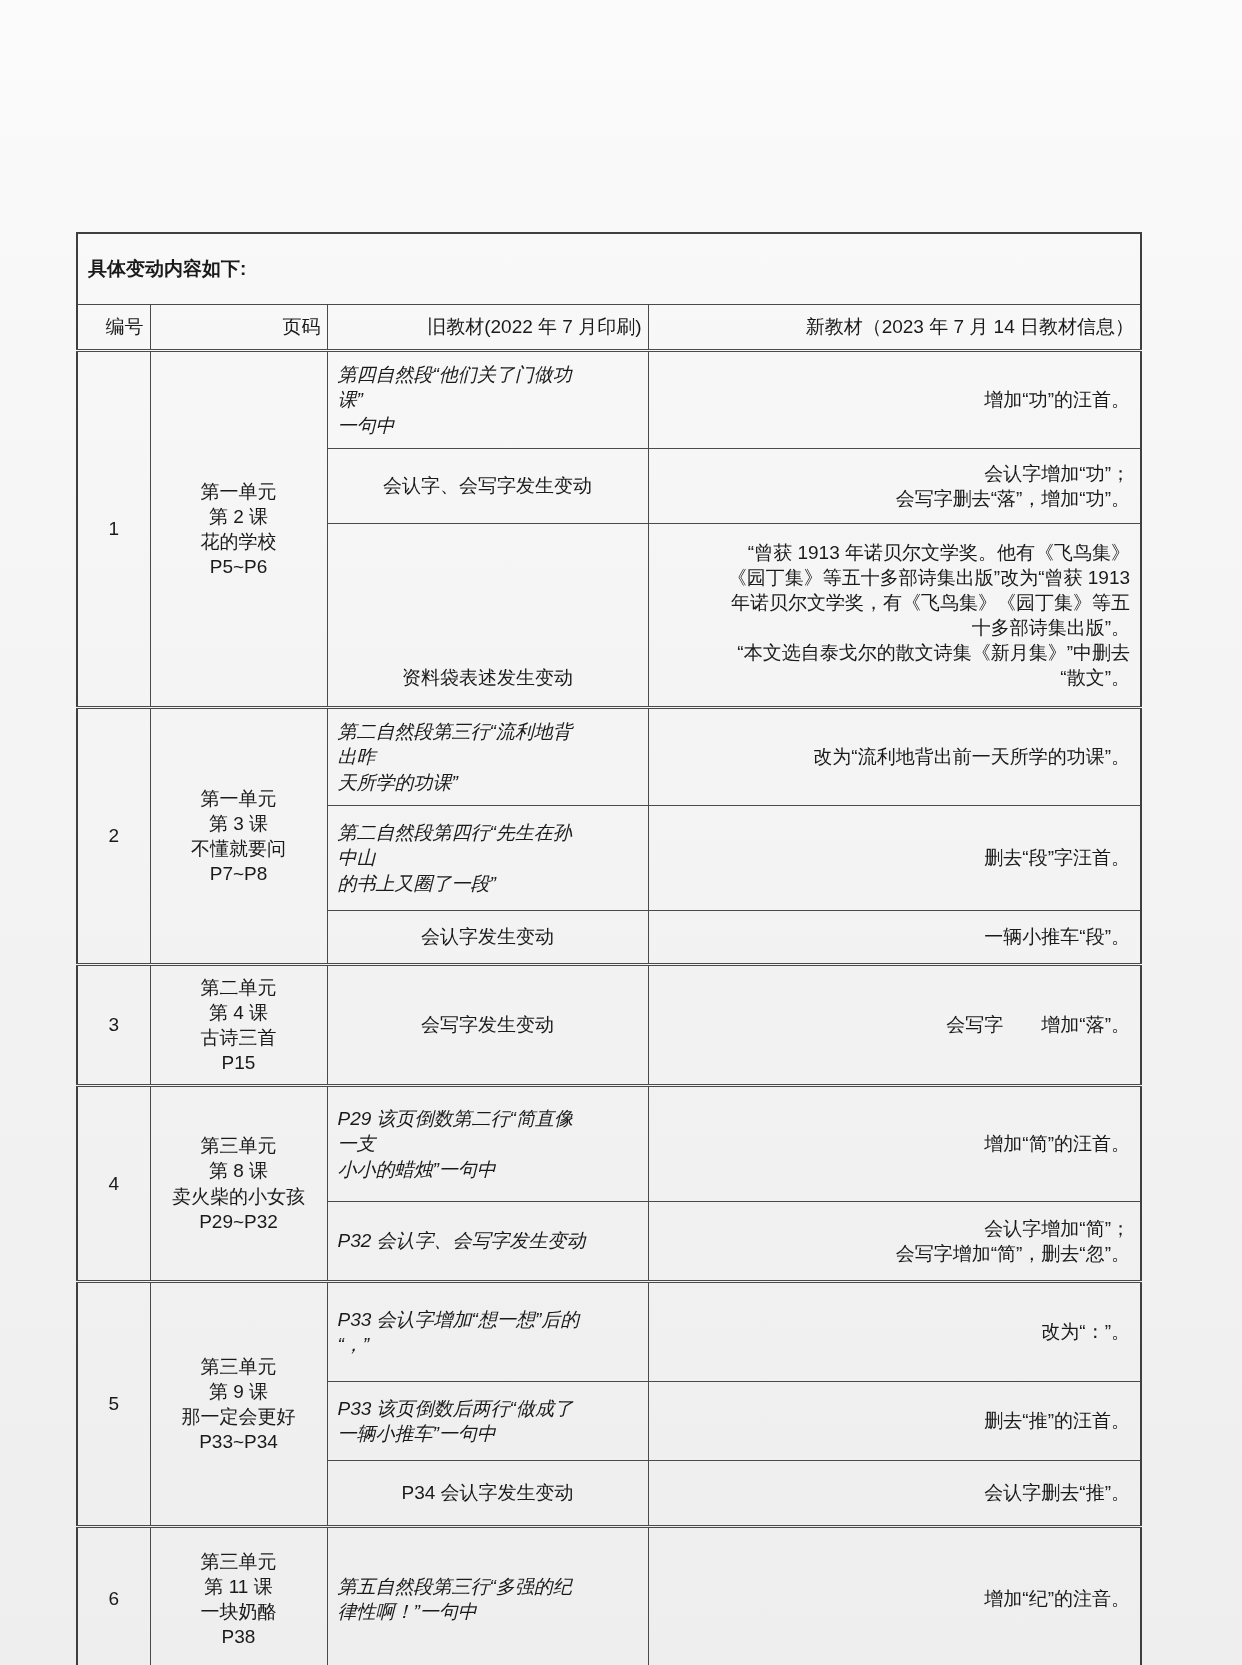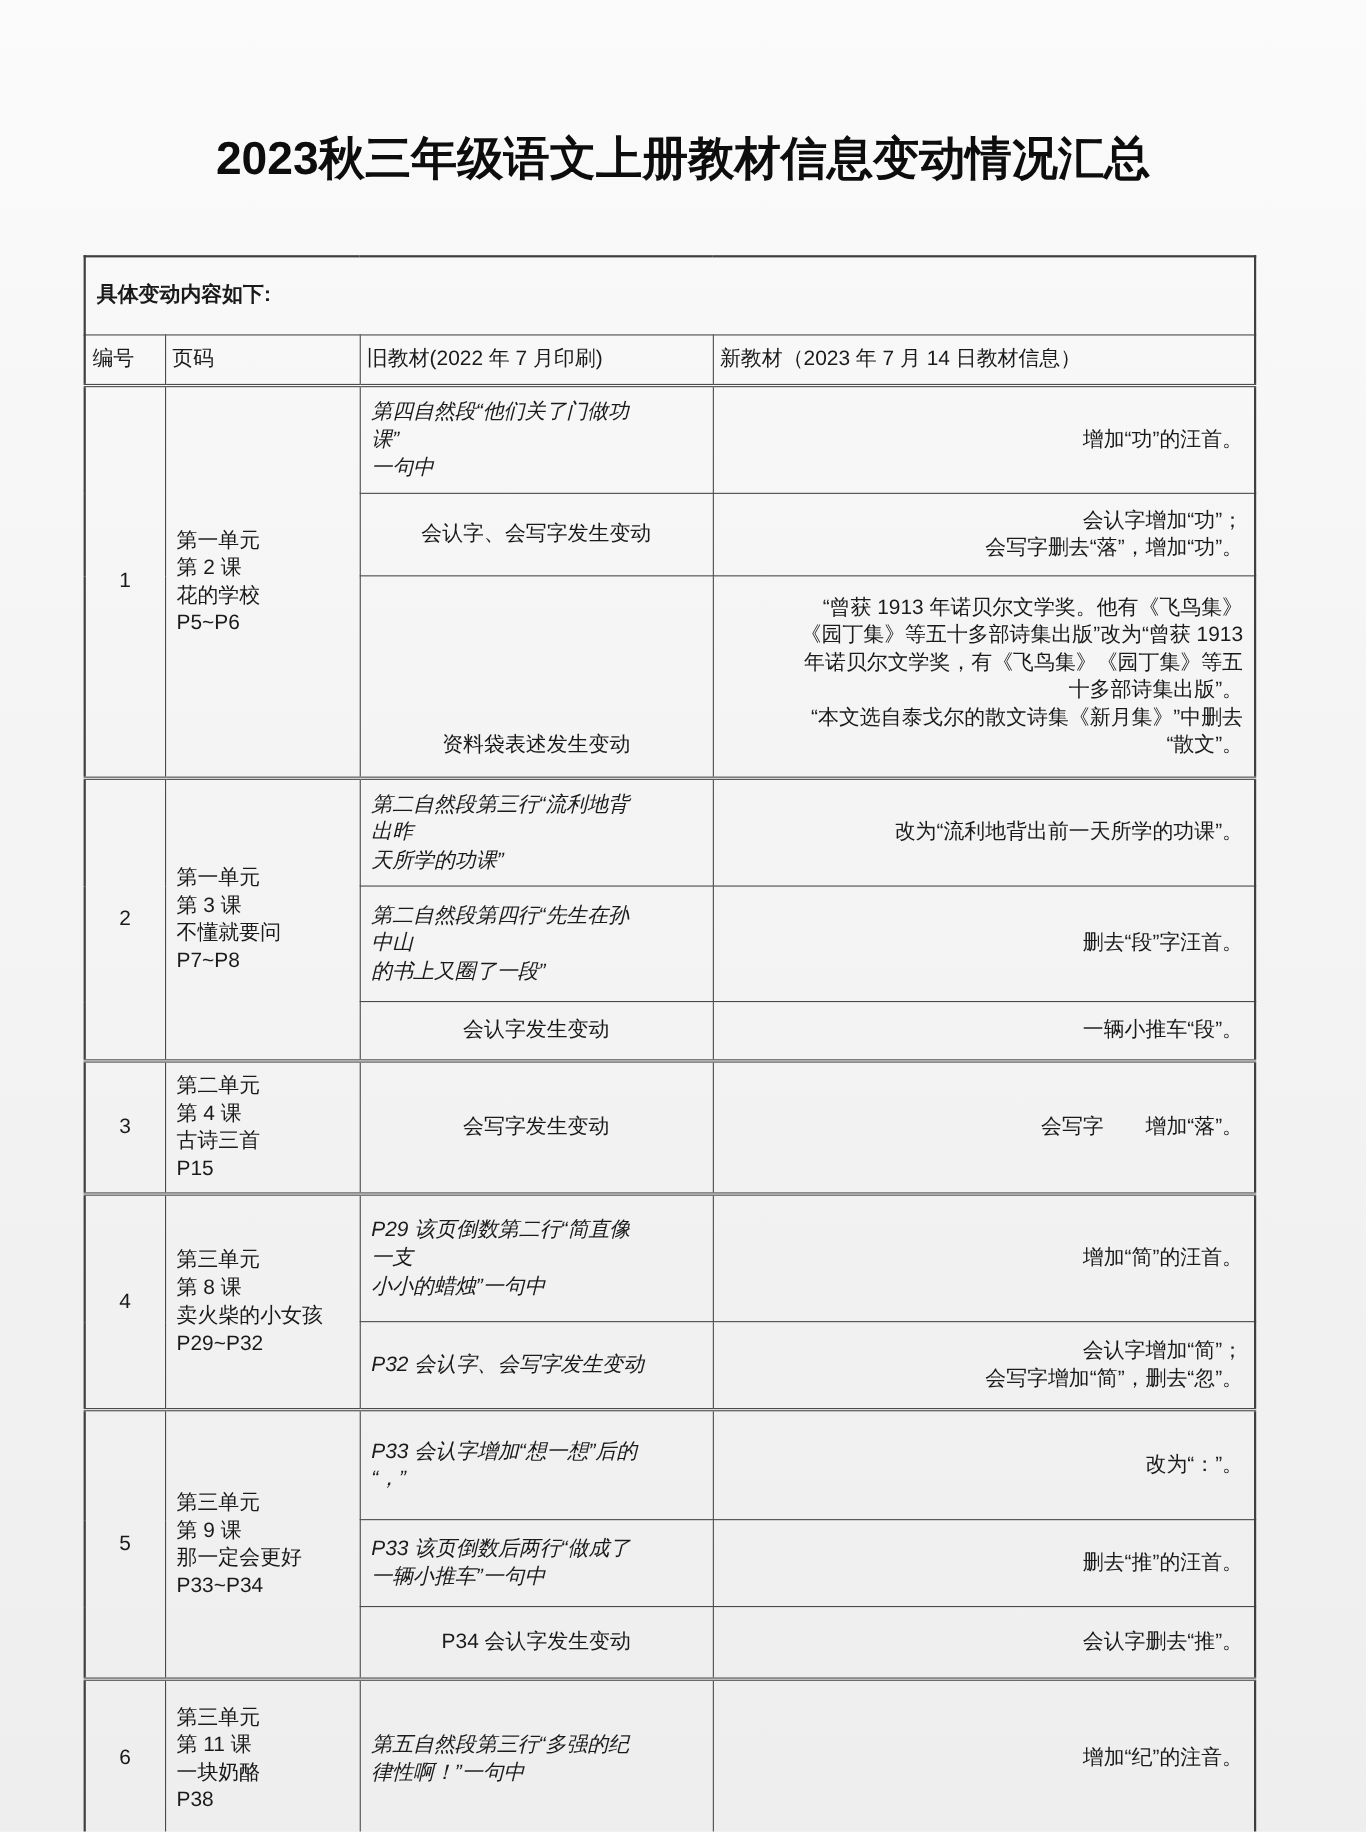--- a/index.html
+++ b/index.html
@@ -45,42 +45,41 @@
     color: #1a1a1a;
   }
   tr.major > td { border-top: 3px double #4a4a4a; }
   .caption-cell {
     text-align: left;
     font-weight: 600;
     font-size: 20px;
     height: 58px;
   }
   tr.heads td {
-    text-align: left;
+    text-align: right;
     height: 36px;
     padding: 4px 6px;
   }
   .num-cell { text-align: center; font-size: 20px; }
-  .page-cell { }
+  .page-cell { text-align: center; }
   .old-cell { text-align: center; }
   .old-cell.al { text-align: left; font-style: italic; }
   .old-cell.vb { vertical-align: bottom; padding-bottom: 16px; }
   .new-cell { text-align: right; padding-left: 12px; padding-right: 14px; }
   
   .h84 { height: 84px; } .h62 { height: 62px; } .h160 { height: 160px; }
   .h92 { height: 92px; } .h40 { height: 40px; } .h106 { height: 106px; }
   .h102 { height: 102px; } .h66 { height: 66px; } .h86 { height: 86px; }
   .h52 { height: 52px; margin-left: 38px; } .h130 { height: 130px; }
 </style>
 </head>
 <body>
 
 <div class="page">
 
-  <h1 class="doc-title">2023秋三年级语文上册教材信息变动情况汇总</h1>
 
   <table class="change-table">
     <colgroup>
       <col style="width:73px">
       <col style="width:177px">
       <col style="width:321px">
       <col style="width:493px">
     </colgroup>
 
     <tbody>

